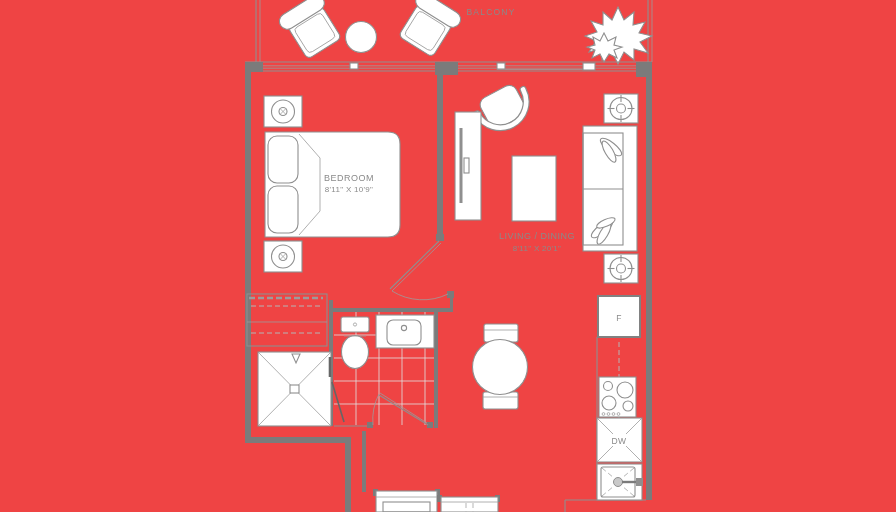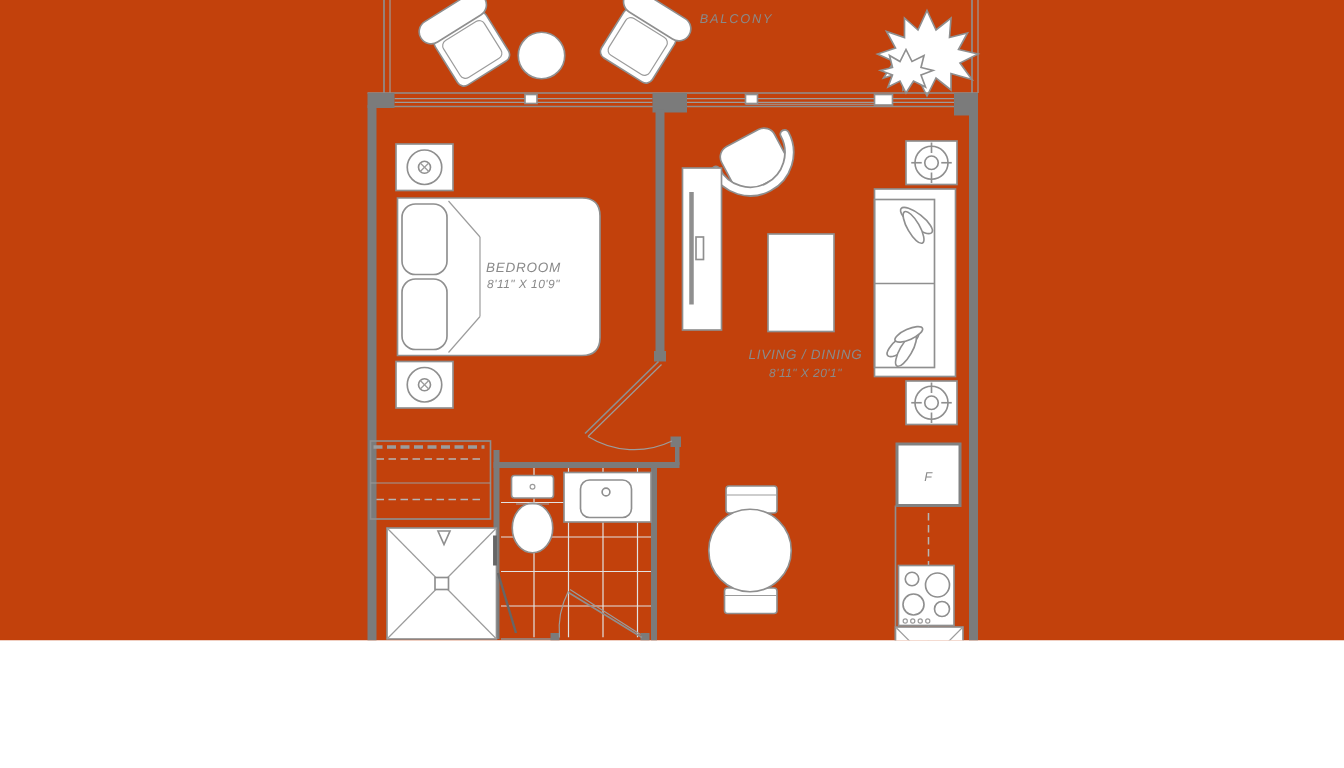--- a/index.html
+++ b/index.html
@@ -1,17 +1,17 @@
 <!DOCTYPE html>
 <html><head>
 <meta charset="utf-8">
 <style>
   html,body{margin:0;padding:0;background:#fff;}
-  .canvas{position:relative;width:896px;height:427px;background:#c2410c;overflow:hidden;
-          font-family:"Liberation Sans","DejaVu Sans",sans-serif;font-style:italic;}
+  .canvas{position:relative;width:896px;height:512px;background:#ef4444;overflow:hidden;
+          font-family:"Liberation Sans","DejaVu Sans",sans-serif;}
   svg{position:absolute;left:0;top:0;}
   svg text{font-family:"Liberation Sans","DejaVu Sans",sans-serif;fill:#8a8a8a;}
   .balcony-label{font-size:8.5px;letter-spacing:1.2px;}
   .room-name{font-size:9px;letter-spacing:.5px;}
   .room-dims{font-size:8px;letter-spacing:.3px;}
   .appl-label{font-size:8.5px;letter-spacing:.5px;}
   .ln{stroke:#8f8f8f;stroke-width:1.1;fill:none;}
   .lnw{stroke:#8f8f8f;stroke-width:1.1;fill:#fff;}
   .thin{stroke:#9c9c9c;stroke-width:.8;fill:none;}
   .wall{fill:#7b7b7b;stroke:none;}

